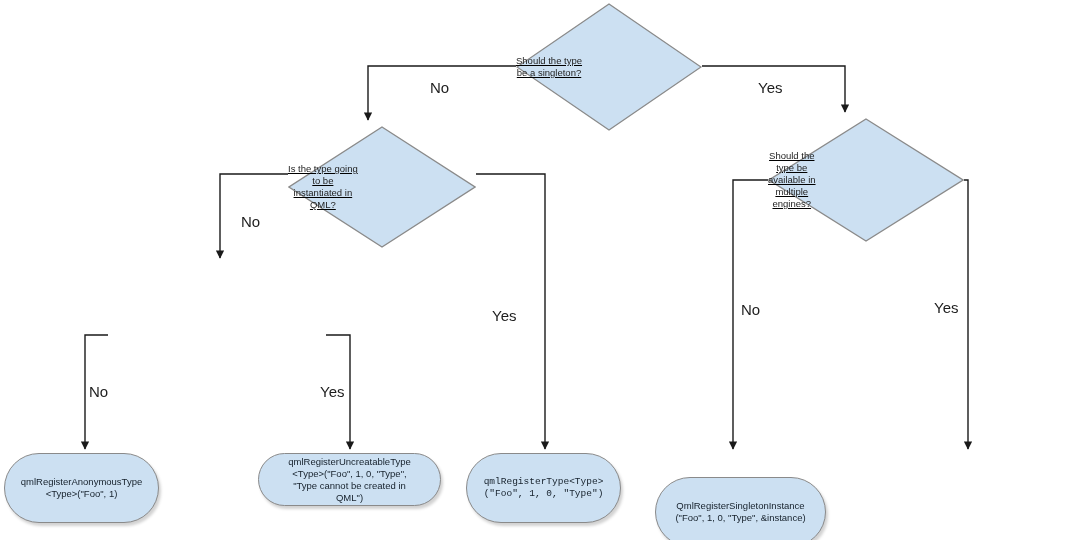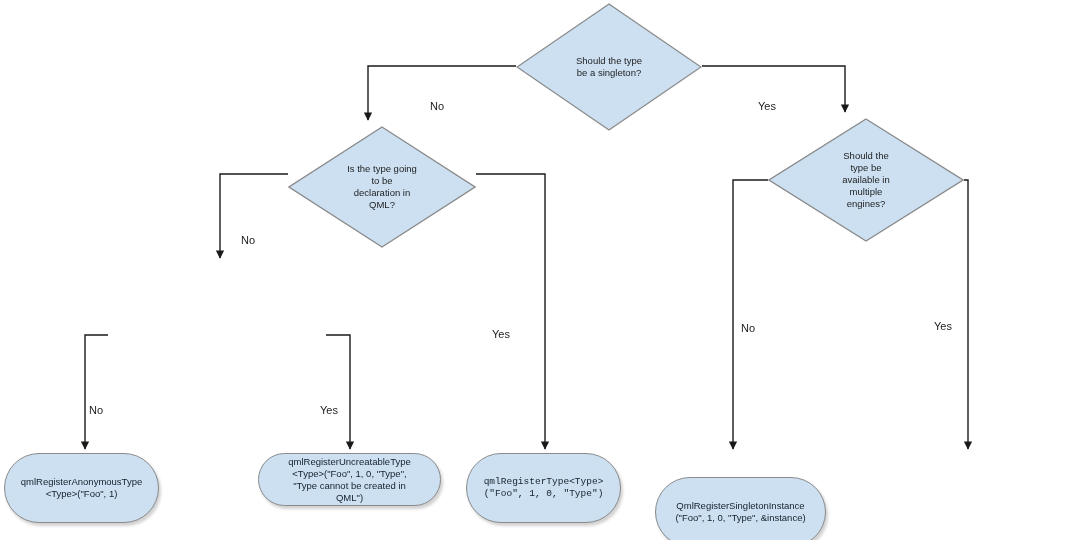--- a/index.html
+++ b/index.html
@@ -21,22 +21,23 @@
     top: 0;
     width: 1080px;
     height: 540px;
   }
 
   
   .node-decision {
     position: absolute;
     display: flex;
     align-items: center;
-    justify-content: center;
+    justify-content: flex-start;
     box-sizing: border-box;
+    text-decoration: underline;
   }
   .node-decision .shape {
     position: absolute;
     left: 0; top: 0; right: 0; bottom: 0;
   }
   .node-decision .label {
     position: relative;
     z-index: 2;
     text-align: center;
     color: #1d1d1d;
@@ -64,24 +65,23 @@
     font-size: 9.5px;
     line-height: 12px;
     white-space: pre-line;
     padding: 0 8px;
   }
 
   
   .edge-label {
     position: absolute;
     color: #1d1d1d;
-    font-size: 11px;
+    font-size: 15px;
     line-height: 13px;
     white-space: nowrap;
-    margin-top: 19px;
   }
 </style>
 </head>
 <body>
 
 <div id="canvas">
 
   <svg id="edges" viewBox="0 0 1080 540">
     <defs>
       <marker id="arrow" viewBox="0 0 10 10" refX="9" refY="5" markerWidth="6" markerHeight="6" orient="auto-start-reverse">
@@ -116,21 +116,21 @@
     <div class="label">Should the type
 be a singleton?</div>
   </div>
 
   <div class="node-decision" style="left:288px; top:126px; width:188px; height:122px;">
     <svg class="shape" viewBox="0 0 188 122" preserveAspectRatio="none">
       <polygon points="94,1 187,61 94,121 1,61" fill="#cce0f2" stroke="#8a8a8a" stroke-width="1.3"></polygon>
     </svg>
     <div class="label">Is the type going
 to be
-declaration in
+instantiated in
 QML?</div>
   </div>
 
 
   <div class="node-decision" style="left:768px; top:118px; width:196px; height:124px;">
     <svg class="shape" viewBox="0 0 196 124" preserveAspectRatio="none">
       <polygon points="98,1 195,62 98,123 1,62" fill="#cce0f2" stroke="#8a8a8a" stroke-width="1.3"></polygon>
     </svg>
     <div class="label">Should the
 type be

